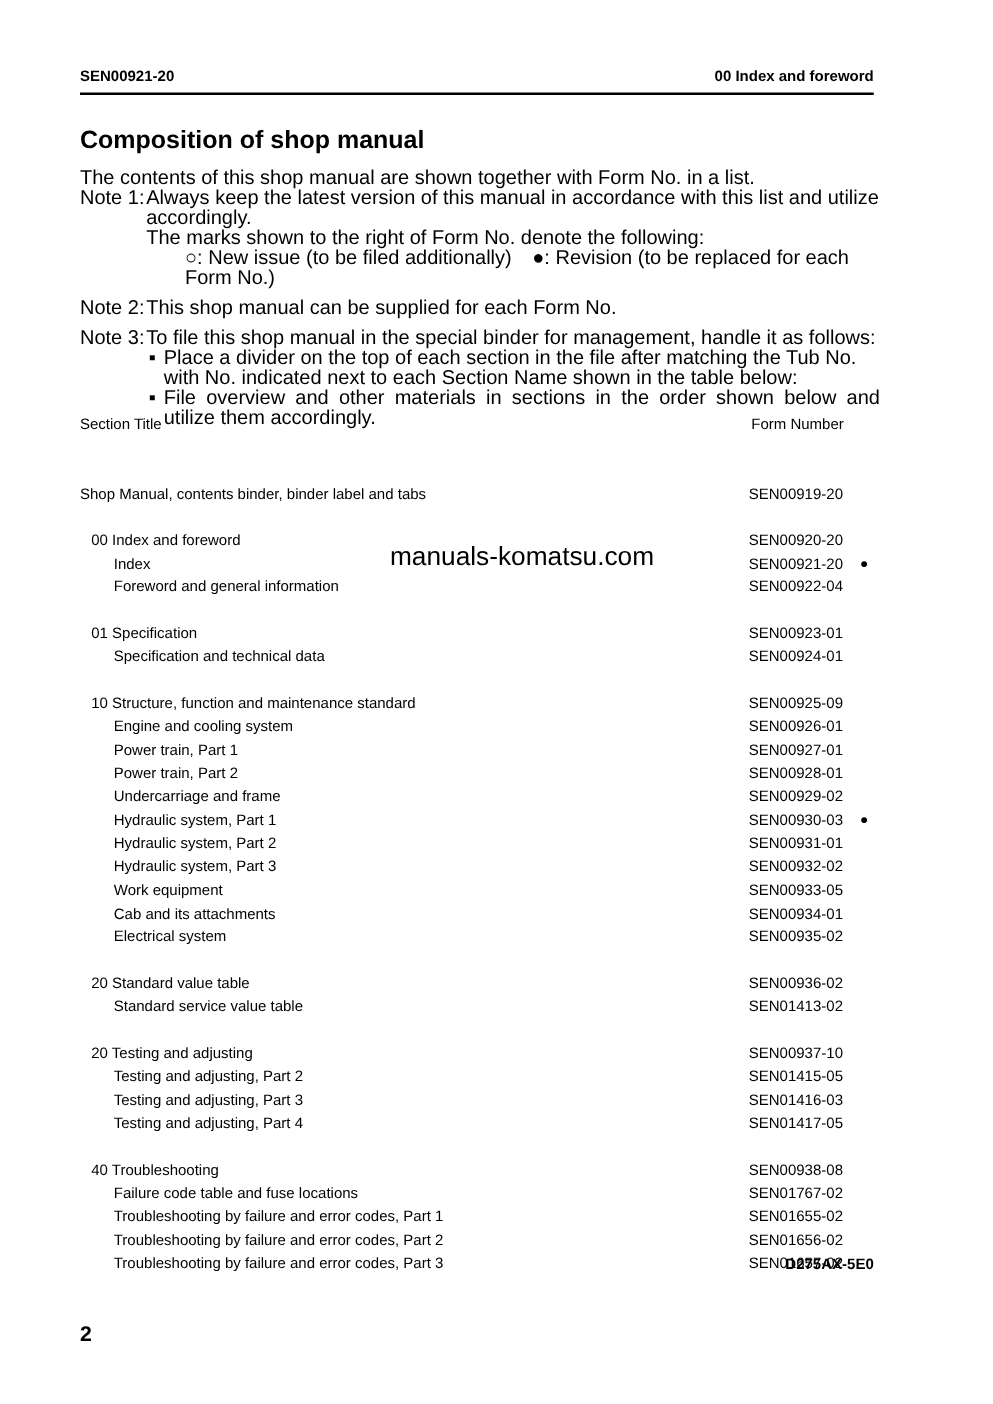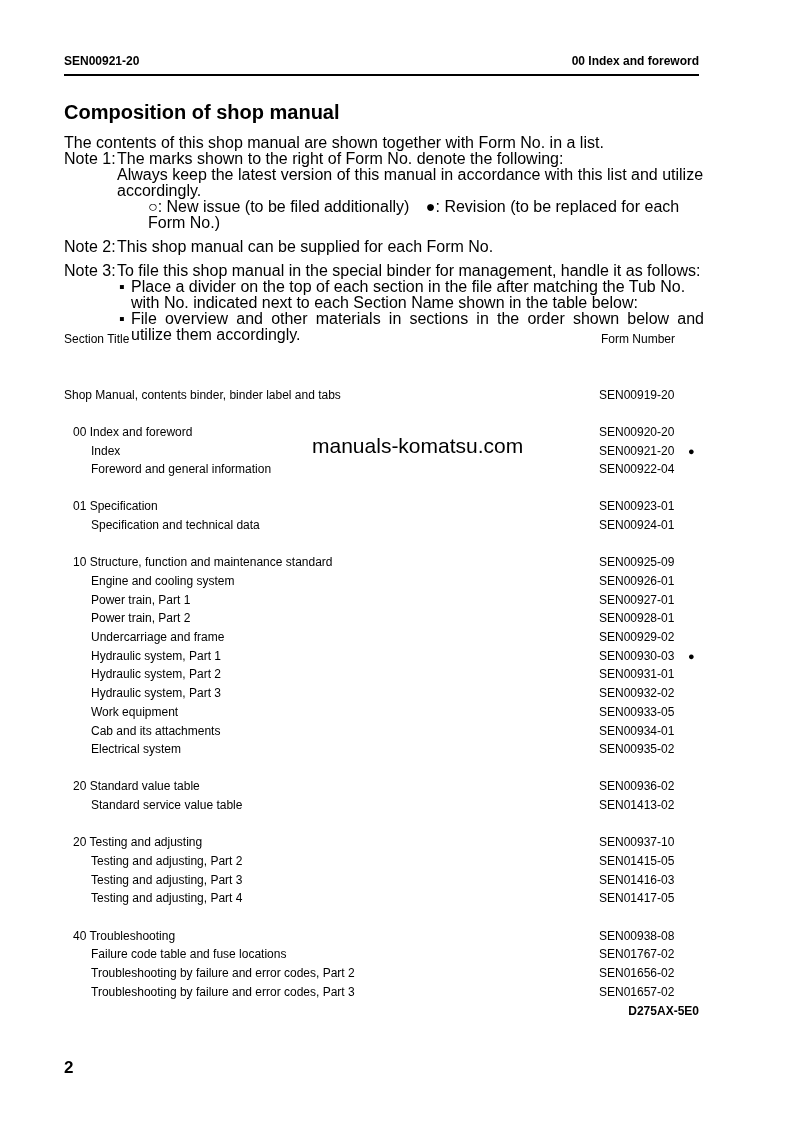--- a/index.html
+++ b/index.html
@@ -53,22 +53,22 @@
   <span class="right">00 Index and foreword</span>
 </div>
 <div class="header-rule"></div>
 
 <h1 class="title">Composition of shop manual</h1>
 
 <div class="intro">
   <div>The contents of this shop manual are shown together with Form No. in a list.</div>
   <div class="note">
     <span class="note-label">Note 1:</span>
+    <div>Always keep the latest version of this manual in accordance with this list and utilize accordingly.</div>
     <div>The marks shown to the right of Form No. denote the following:</div>
-    <div>Always keep the latest version of this manual in accordance with this list and utilize accordingly.</div>
     <div class="mark-line">
       <span style="margin-right:0">○</span><span style="margin-right:12px">: New issue (to be filed additionally)</span>
       <span style="margin-right:0">●</span><span>: Revision (to be replaced for each Form No.)</span>
     </div>
   </div>
   <div class="gap-6"></div>
   <div class="note">
     <span class="note-label">Note 2:</span>
     <div>This shop manual can be supplied for each Form No.</div>
   </div>
@@ -197,20 +197,24 @@
       <div class="toc-gap"></div>
       <div class="toc-row">
         <span class="t lvl1">40 Troubleshooting</span>
         <span class="f">SEN00938-08</span>
       </div>
       <div class="toc-row">
         <span class="t lvl2">Failure code table and fuse locations</span>
         <span class="f">SEN01767-02</span>
       </div>
       <div class="toc-row">
+        <span class="t lvl2">Troubleshooting by failure and error codes, Part 1</span>
+        <span class="f">SEN01655-02</span>
+      </div>
+      <div class="toc-row">
         <span class="t lvl2">Troubleshooting by failure and error codes, Part 2</span>
         <span class="f">SEN01656-02</span>
       </div>
       <div class="toc-row">
         <span class="t lvl2">Troubleshooting by failure and error codes, Part 3</span>
         <span class="f">SEN01657-02</span>
       </div>
     </div>
 </div>
 

